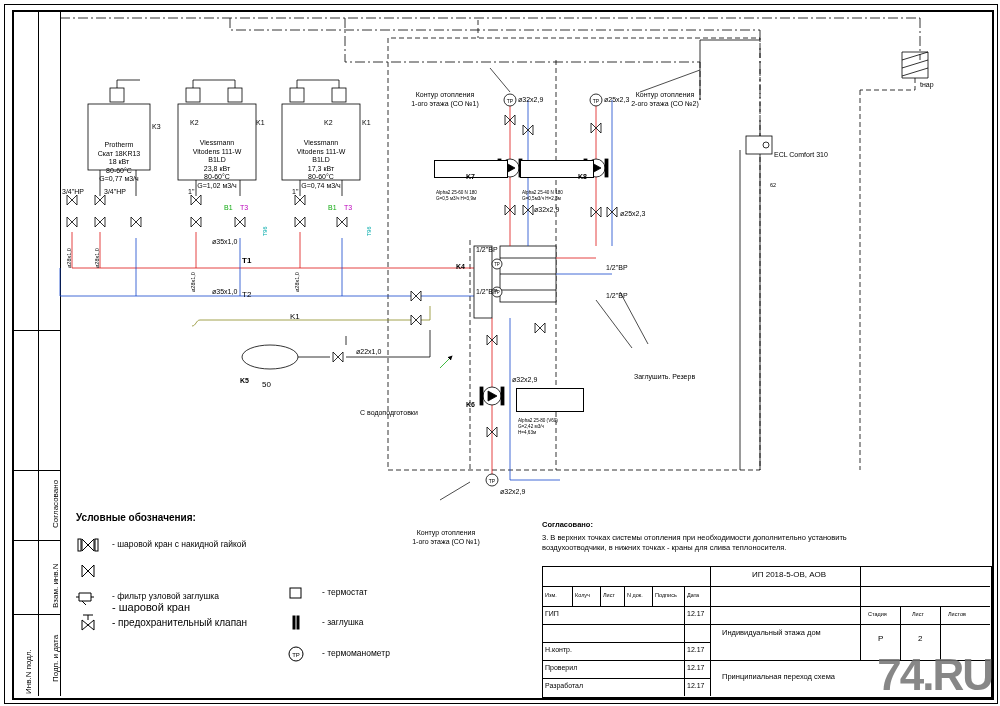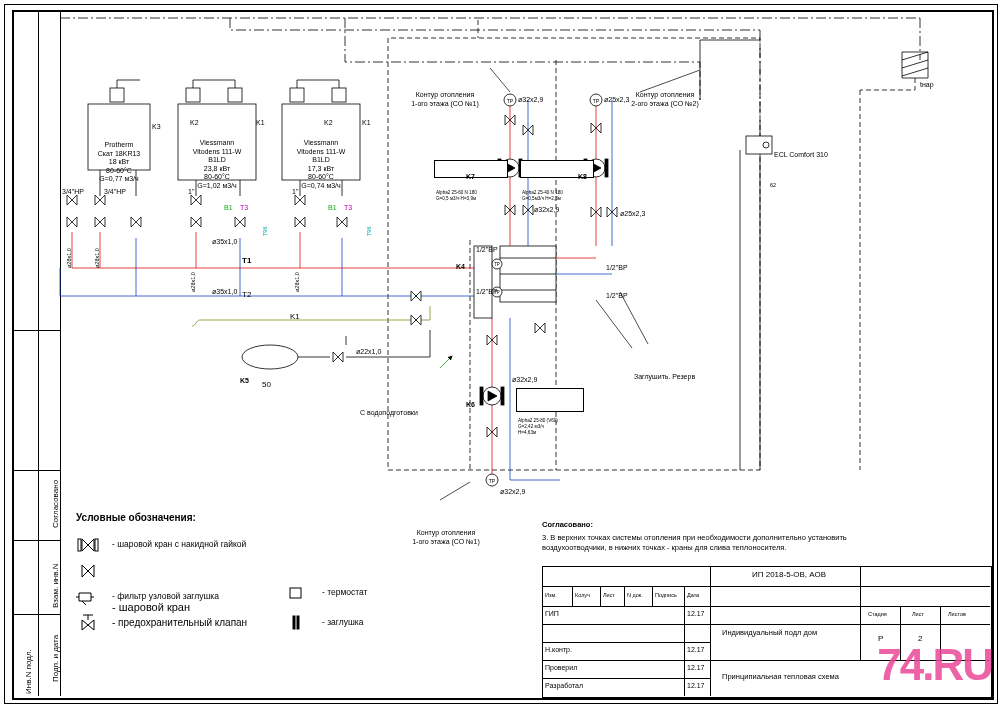--- a/index.html
+++ b/index.html
@@ -12,21 +12,21 @@
   .lcol{position:absolute;left:12px;top:10px;width:26px;height:686px;border-right:1px solid #000;}
   .lcol2{position:absolute;left:38px;top:10px;width:22px;height:686px;border-right:1px solid #000;}
   .vtext{position:absolute;transform-origin:0 0;transform:rotate(-90deg);white-space:nowrap;font-size:8px;}
   .box{position:absolute;border:1px solid #000;background:#fff;}
   .bt{position:absolute;font-size:7px;line-height:8.5px;white-space:nowrap;margin-top:29px;}
   .bt.c{text-align:center;}
   .t5{font-size:5.5px;}
   svg{position:absolute;left:0;top:0;overflow:visible;}
   .legend-t{font-size:10px;font-weight:bold;}
   .note-t{font-size:7.5px;}
-  .wm{position:absolute;right:8px;bottom:16px;font-size:44px;font-weight:bold;color:#ec4899;letter-spacing:-2px;opacity:.85;}
+  .wm{position:absolute;right:8px;bottom:6px;font-size:44px;font-weight:bold;color:#737373;letter-spacing:-2px;opacity:.85;}
   .lbl{position:absolute;font-size:7px;white-space:nowrap;}
 </style>
 </head>
 <body>
 
 <div id="sheet">
 
   <div class="frame-outer"></div>
   <div class="frame-inner"></div>
   <div class="lcol"></div>
@@ -428,20 +428,29 @@
     </div>
     <div style="position:relative;height:30px;">
       <svg width="26" height="16" style="position:absolute;left:0;top:0;">
         <g stroke="#000" fill="#000">
             <rect x="7" y="1" width="2" height="13"></rect>
             <rect x="11" y="1" width="2" height="13"></rect>
           </g>
       </svg>
       <span style="position:absolute;left:36px;top:2px;font-size:8.5px;">- заглушка</span>
     </div>
+    <div style="position:relative;height:30px;">
+      <svg width="26" height="18" style="position:absolute;left:0;top:0;">
+        <g stroke="#000" fill="#fff">
+            <circle cx="10" cy="9" r="7"></circle>
+            <text x="10" y="11.5" font-size="6" text-anchor="middle" stroke="none" fill="#000">ТР</text>
+          </g>
+      </svg>
+      <span style="position:absolute;left:36px;top:3px;font-size:8.5px;">- термоманометр</span>
+    </div>
   </div>
 
   <div class="abs note-t" style="left:542px;top:520px;font-weight:bold;">Согласовано:</div>
   <div class="abs note-t" style="left:542px;top:533px;">3. В верхних точках системы отопления при необходимости дополнительно установить</div>
   <div class="abs note-t" style="left:542px;top:543px;">воздухоотводчики, в нижних точках - краны для слива теплоносителя.</div>
 
   <div class="box" style="left:542px;top:566px;width:448px;height:130px;"></div>
 
   <div class="ln" style="left:542px;top:586px;width:448px;height:1px;"></div>
   <div class="ln" style="left:542px;top:606px;width:448px;height:1px;"></div>
@@ -473,22 +482,22 @@
 
   <div class="abs" style="left:545px;top:610px;font-size:7px;">ГИП</div>
   <div class="abs" style="left:687px;top:610px;font-size:7px;">12.17</div>
   <div class="abs" style="left:545px;top:646px;font-size:7px;">Н.контр.</div>
   <div class="abs" style="left:687px;top:646px;font-size:7px;">12.17</div>
   <div class="abs" style="left:545px;top:664px;font-size:7px;">Проверил</div>
   <div class="abs" style="left:687px;top:664px;font-size:7px;">12.17</div>
   <div class="abs" style="left:545px;top:682px;font-size:7px;">Разработал</div>
   <div class="abs" style="left:687px;top:682px;font-size:7px;">12.17</div>
 
-  <div class="abs" style="left:722px;top:628px;font-size:7.5px;">Индивидуальный подл дом</div>
-  <div class="abs" style="left:722px;top:672px;font-size:7.5px;">Принципиальная тепловая схема</div>
+  <div class="abs" style="left:722px;top:628px;font-size:7.5px;">Индивидуальный этажа дом</div>
+  <div class="abs" style="left:722px;top:672px;font-size:7.5px;">Принципиальная переход схема</div>
 
   <div class="abs t5" style="left:868px;top:611px;">Стадия</div>
   <div class="abs t5" style="left:912px;top:611px;">Лист</div>
   <div class="abs t5" style="left:948px;top:611px;">Листов</div>
   <div class="abs" style="left:878px;top:634px;font-size:8px;">Р</div>
   <div class="abs" style="left:918px;top:634px;font-size:8px;">2</div>
 
   <div class="wm">74.RU</div>
 </div>
 

